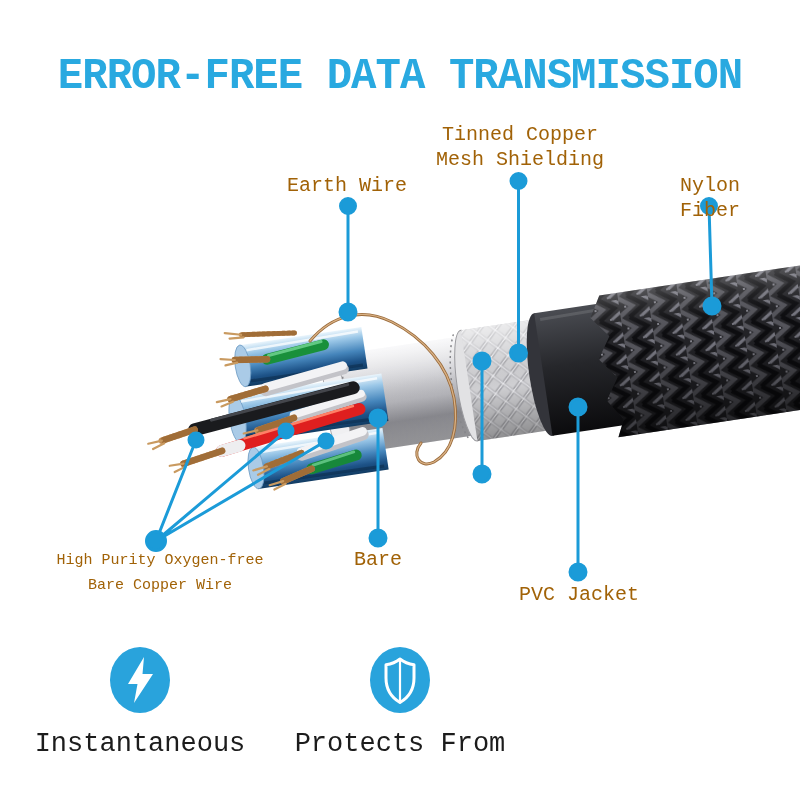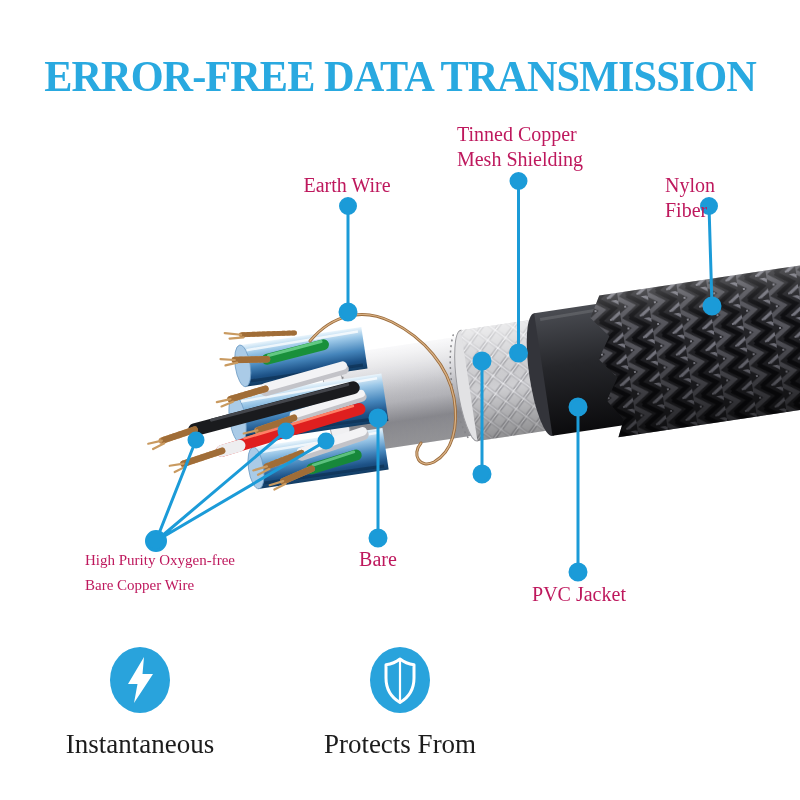--- a/index.html
+++ b/index.html
@@ -1,23 +1,23 @@
 <!DOCTYPE html>
 <html><head>
 <meta charset="utf-8">
 <style>
   html,body{margin:0;padding:0;background:#fff;}
   #canvas{position:relative;width:800px;height:756px;background:#ffffff;overflow:hidden;
-          font-family:Liberation Serif, serif;}
+          font-family:Liberation Mono, monospace;}
   #diagram-svg{position:absolute;left:0;top:0;}
   .title{position:absolute;top:54px;left:50%;transform:translateX(-50%) scaleX(.94);
          transform-origin:center;font-weight:bold;font-size:45px;line-height:1;
          letter-spacing:-1px;color:#29A9E0;white-space:nowrap;}
-  .label{position:absolute;transform:translateX(-50%);text-align:left;
-         font-size:20px;line-height:25px;color:#be185d;white-space:pre-line;}
+  .label{position:absolute;transform:translateX(-50%);text-align:center;
+         font-size:20px;line-height:25px;color:#a16207;white-space:pre-line;}
   #label-earth{left:347px;top:173px;}
   #label-tinned{left:520px;top:122px;}
   #label-nylon{left:710px;top:173px;}
   #label-mylar{left:378px;top:547px;}
   #label-foil{left:483px;top:485px;}
   #label-pvc{left:579px;top:582px;}
   #label-copper{left:160px;top:548px;font-size:15px;line-height:25px;}
   .feature{position:absolute;width:240px;text-align:center;}
   #feature-1{left:20px;top:644px;}
   #feature-2{left:280px;top:644px;}

